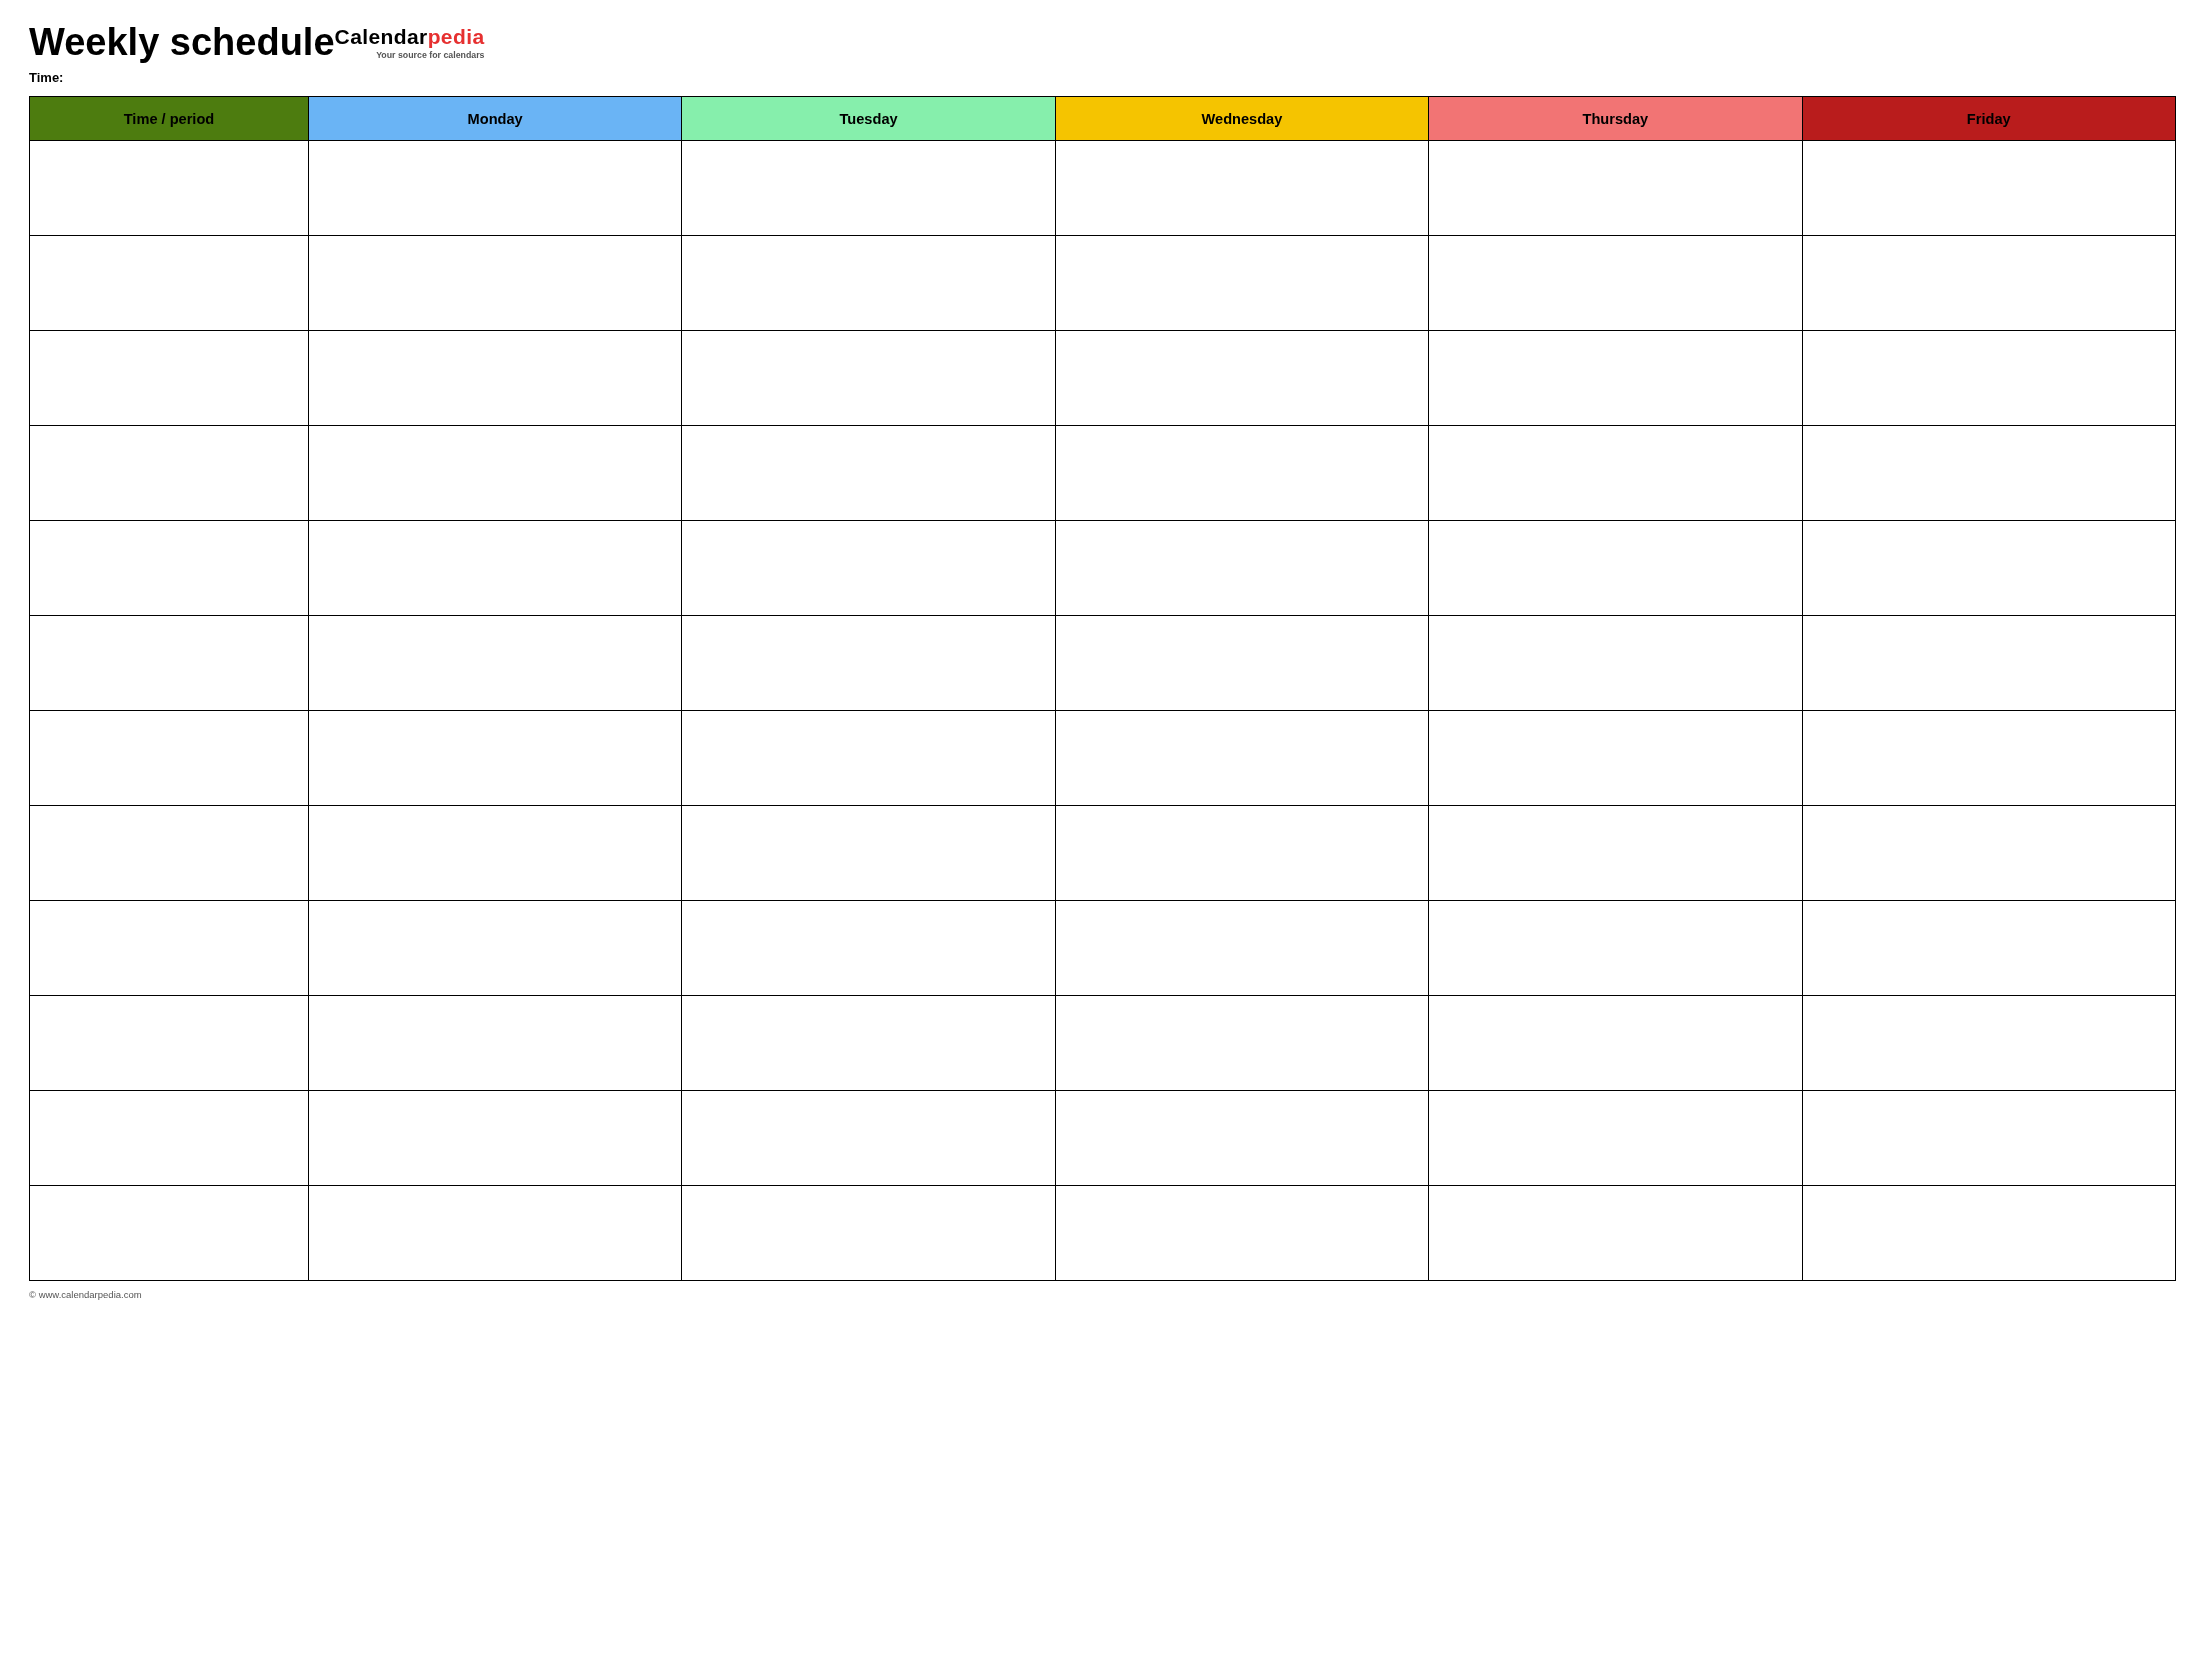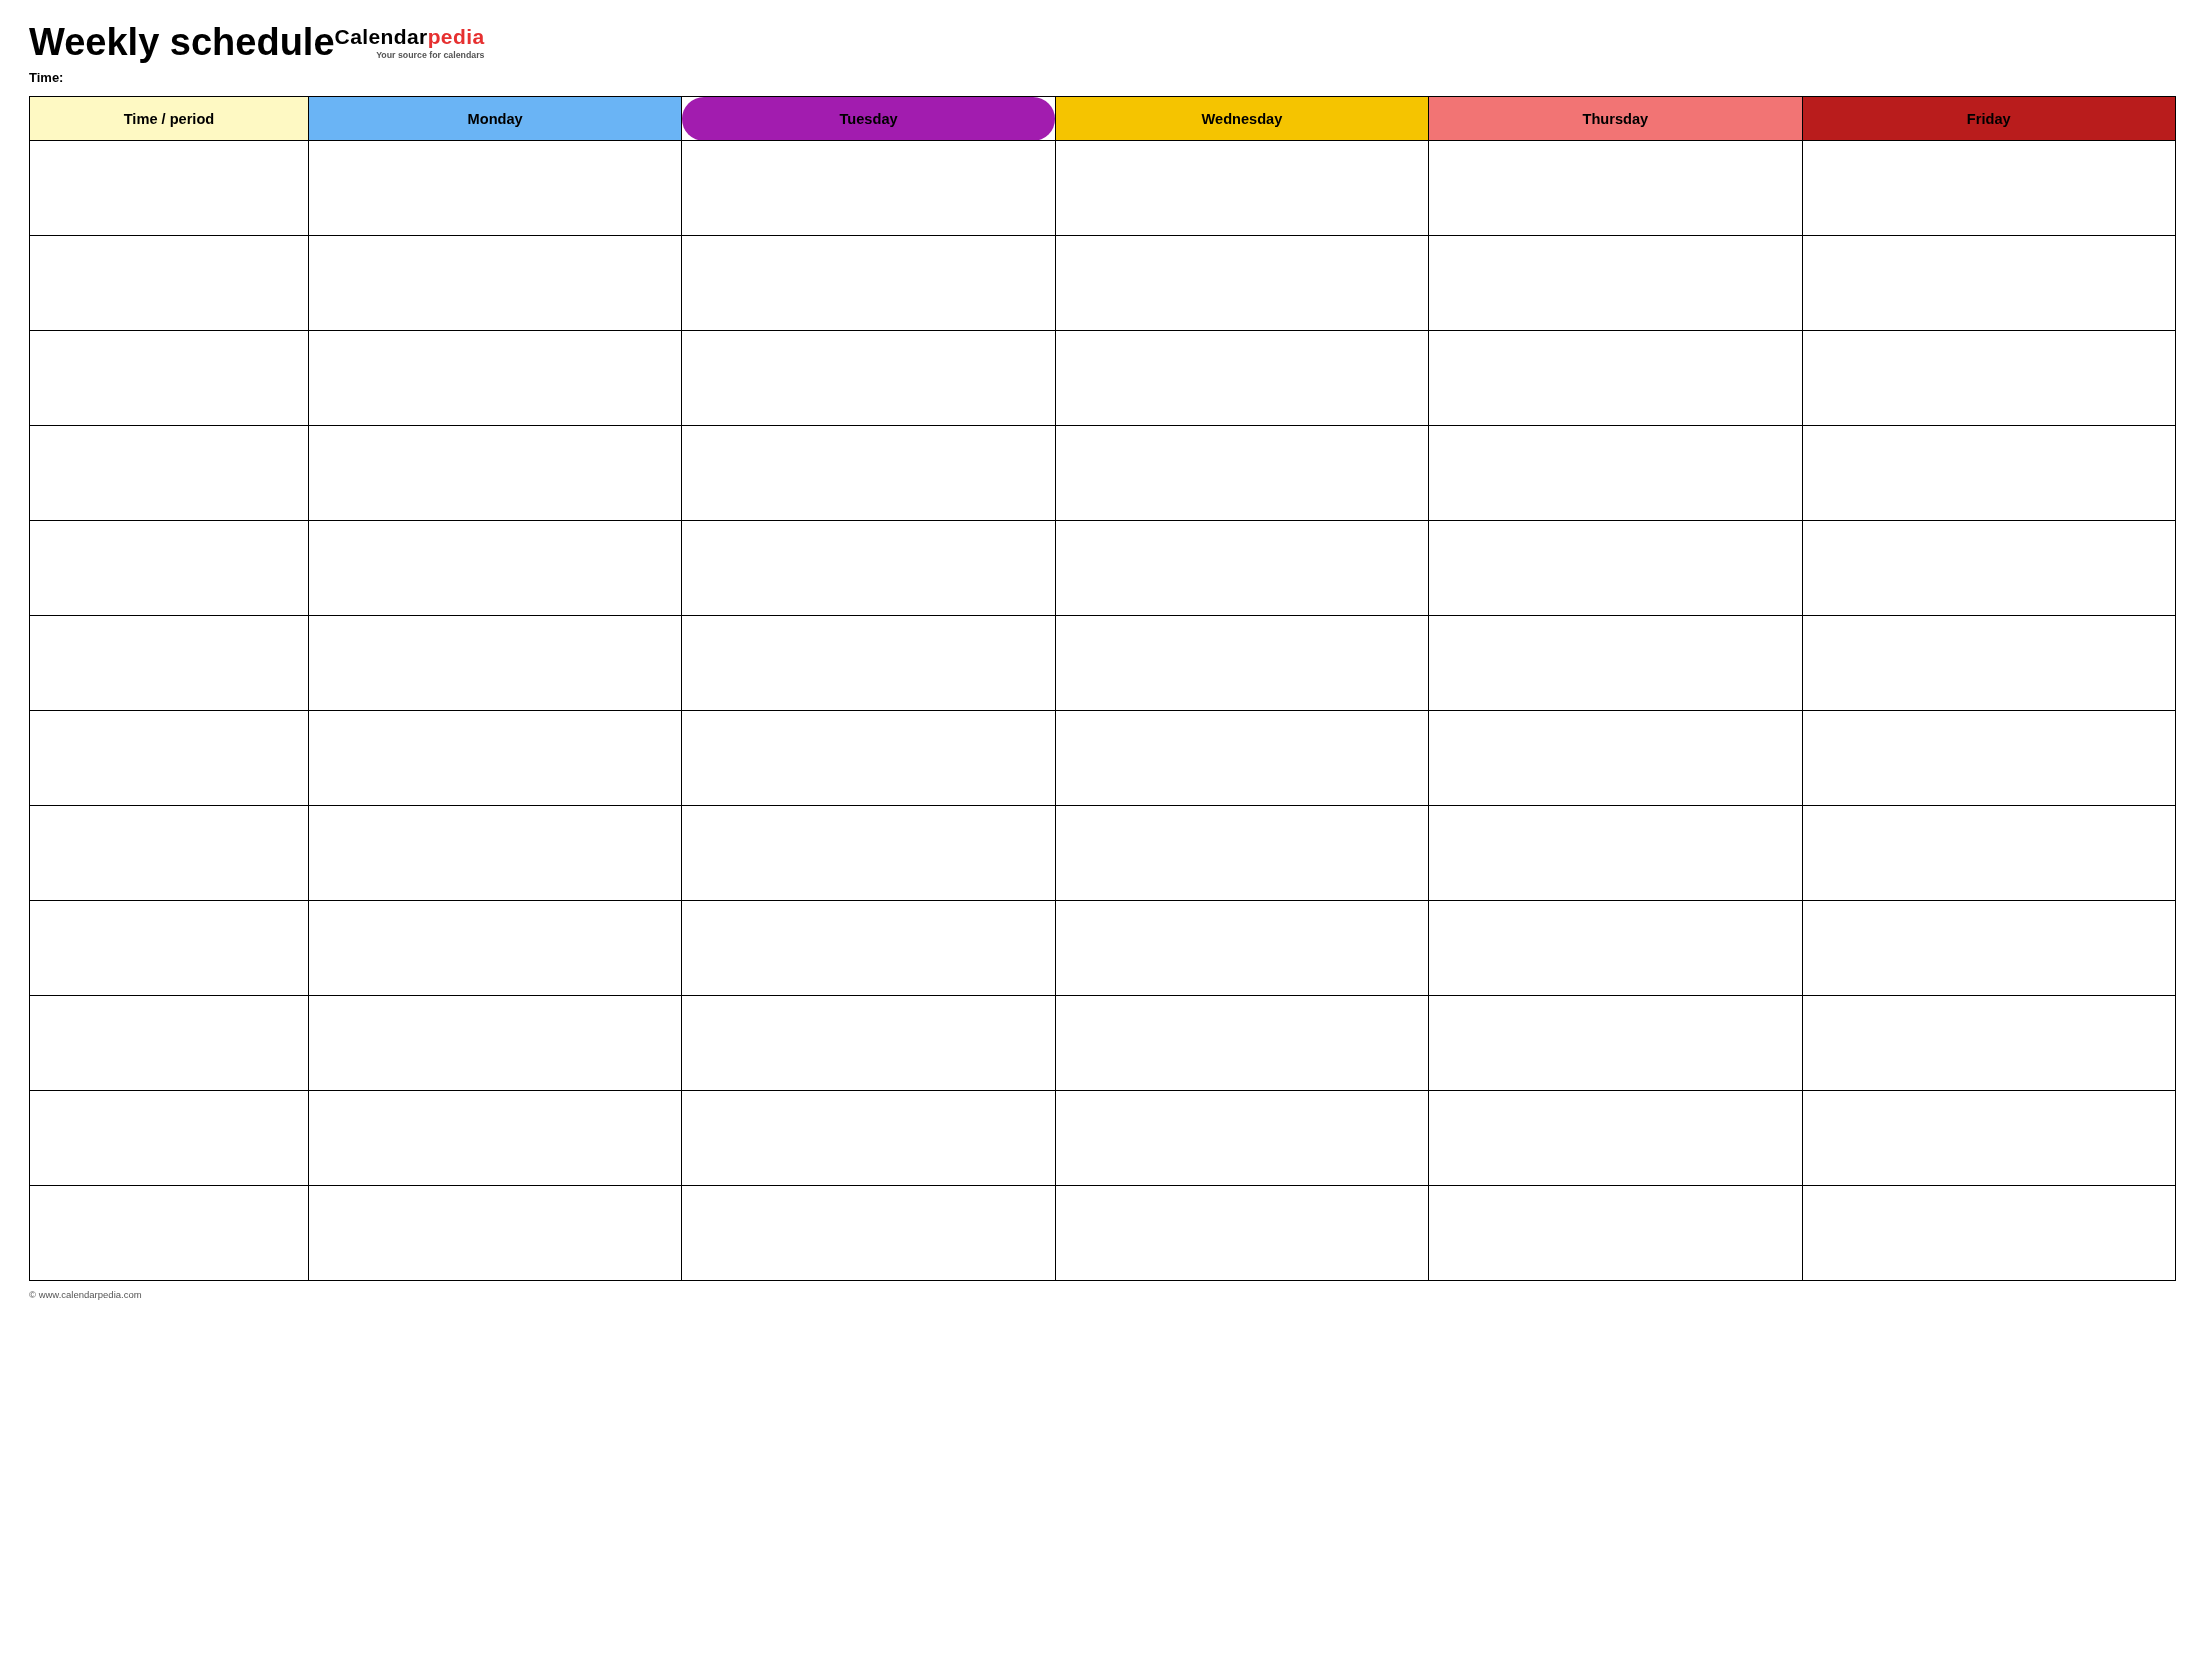--- a/index.html
+++ b/index.html
@@ -90,32 +90,31 @@
       height: 44px;
       text-align: center;
       vertical-align: middle;
       font-size: 14.6px;
       font-weight: bold;
       color: #000000;
     }
 
     .col-time {
       width: 13%;
-      background: #fef9c3;
+      background: #4d7c0f;
     }
 
     .col-monday {
       background: #6ab4f5;
       width: 17.4%;
     }
 
     .col-tuesday {
-      background: #a21caf;
-      width: 17.4%;
-      border-radius: 22px;
+      background: #86efac;
+      width: 17.4%;
     }
 
     .col-wednesday {
       background: #f5c400;
       width: 17.4%;
     }
 
     .col-thursday {
       background: #f27474;
       width: 17.4%;

